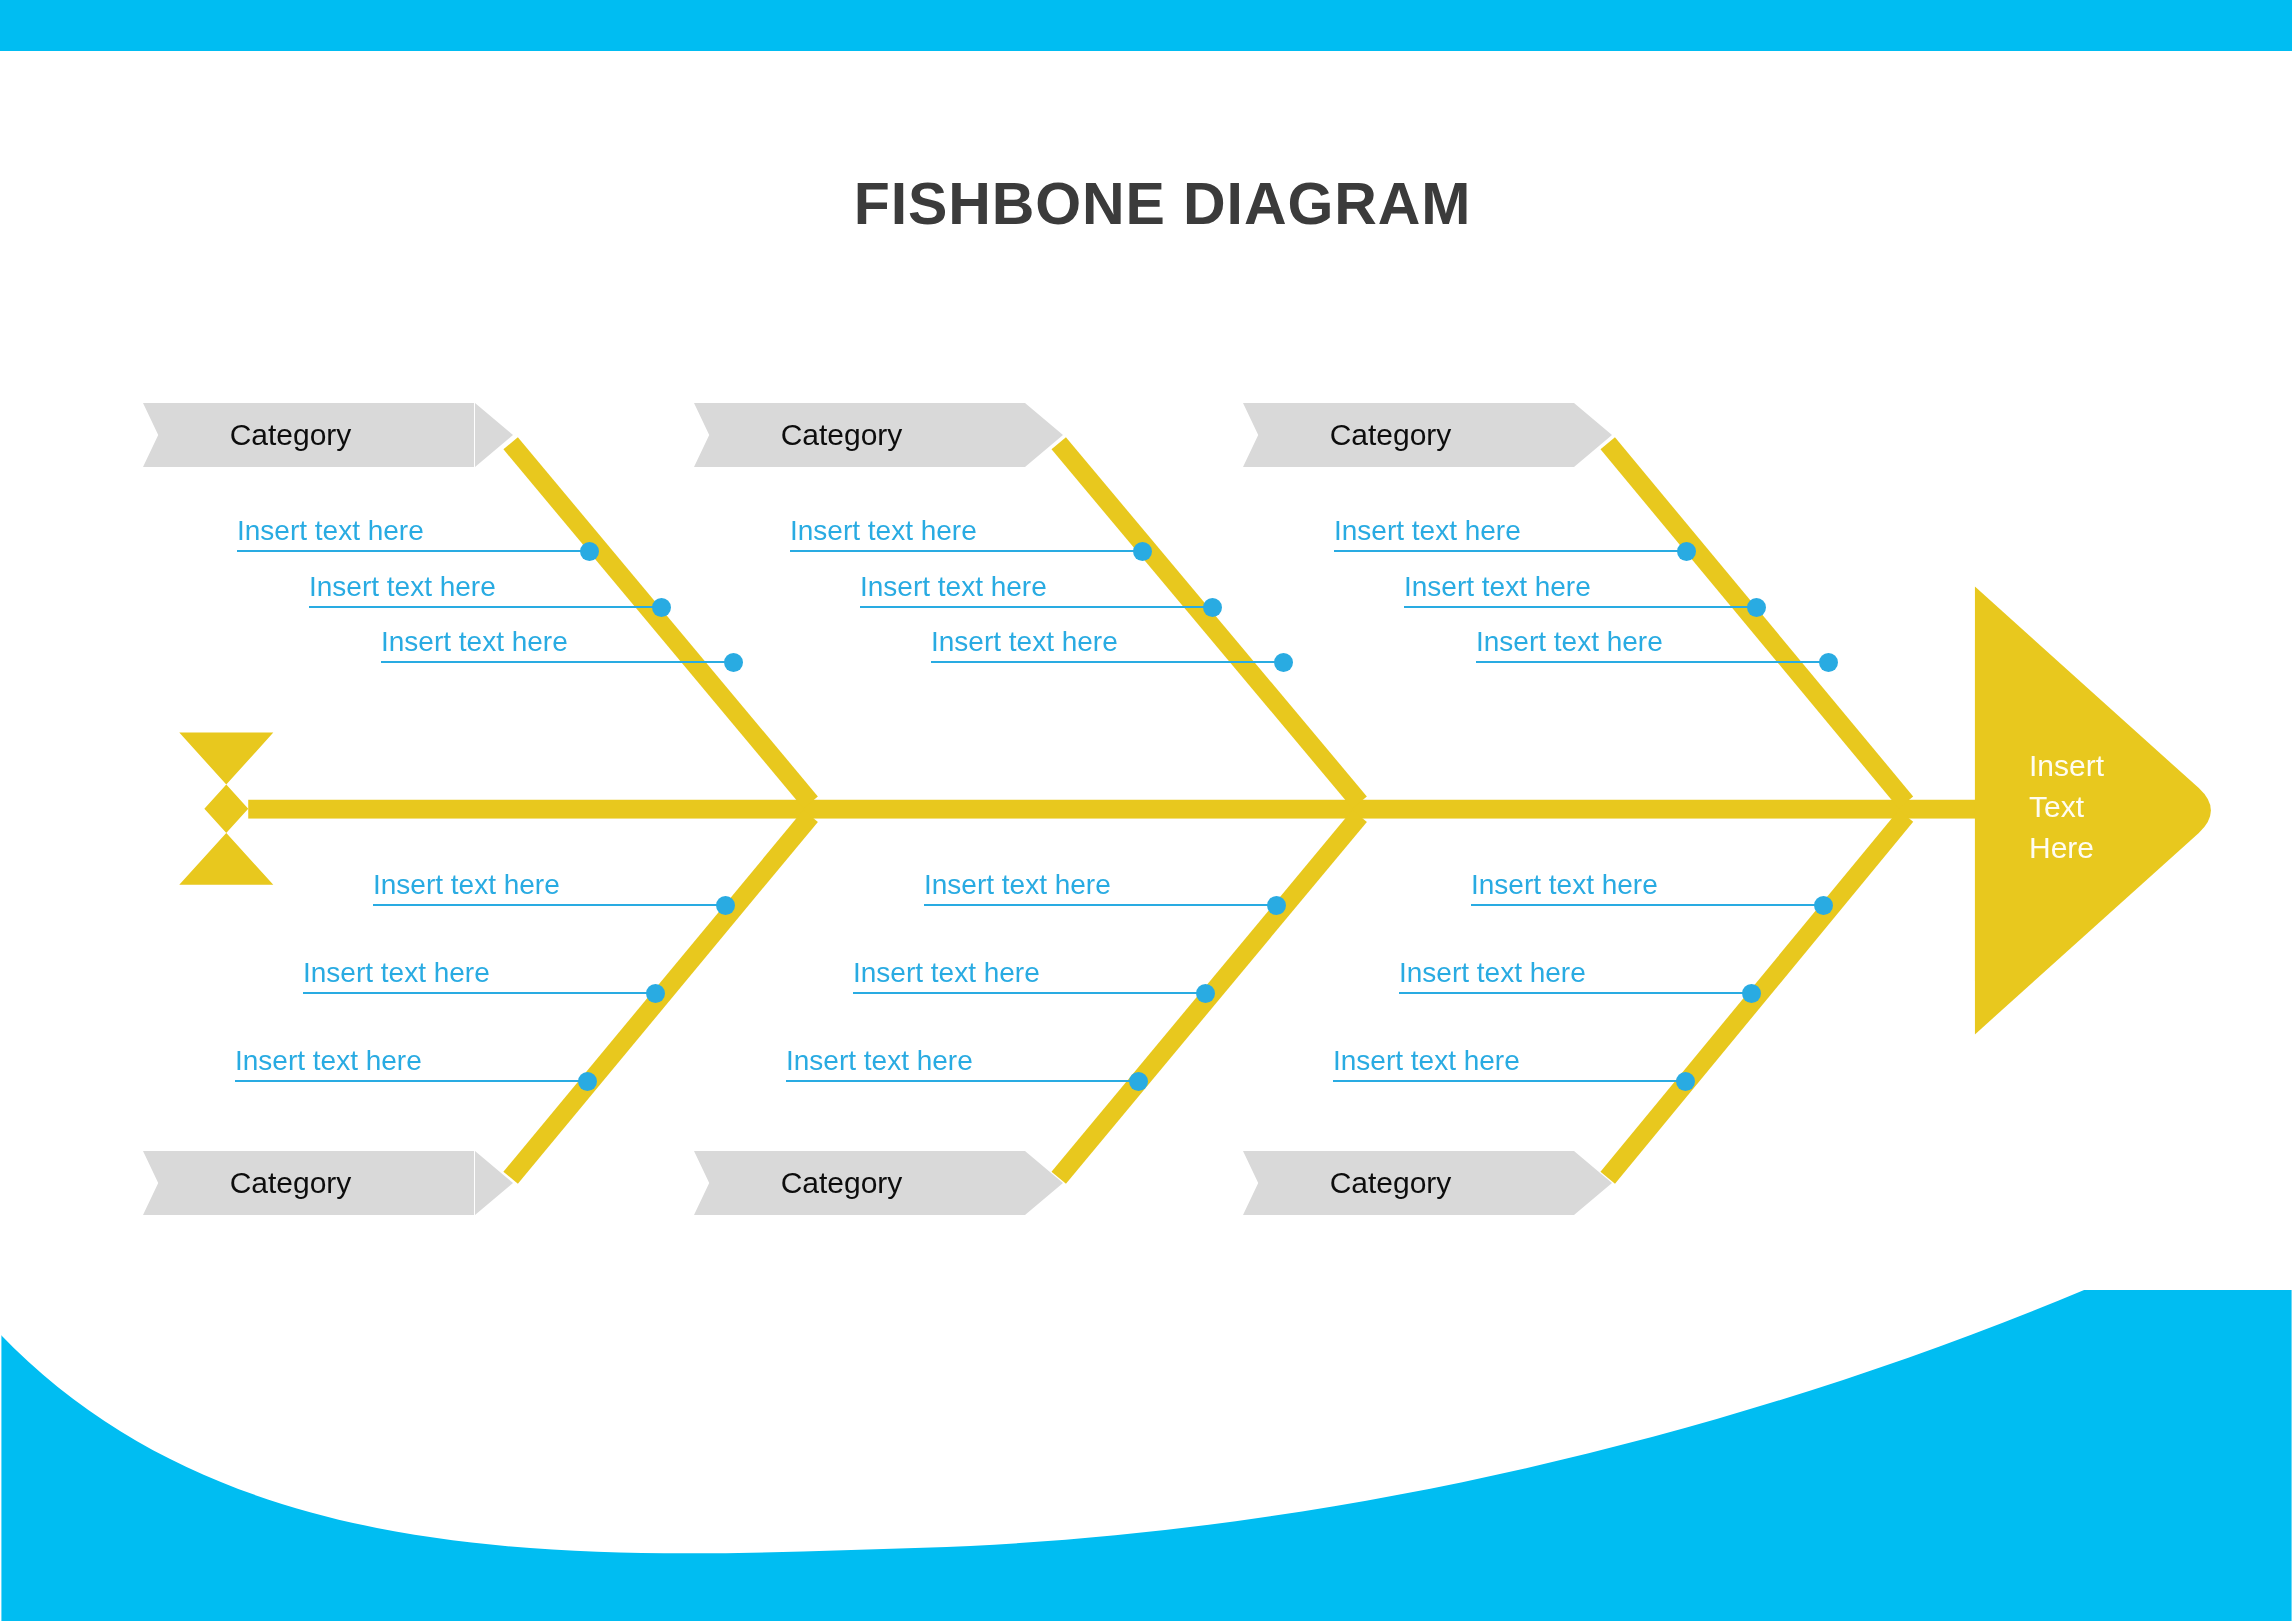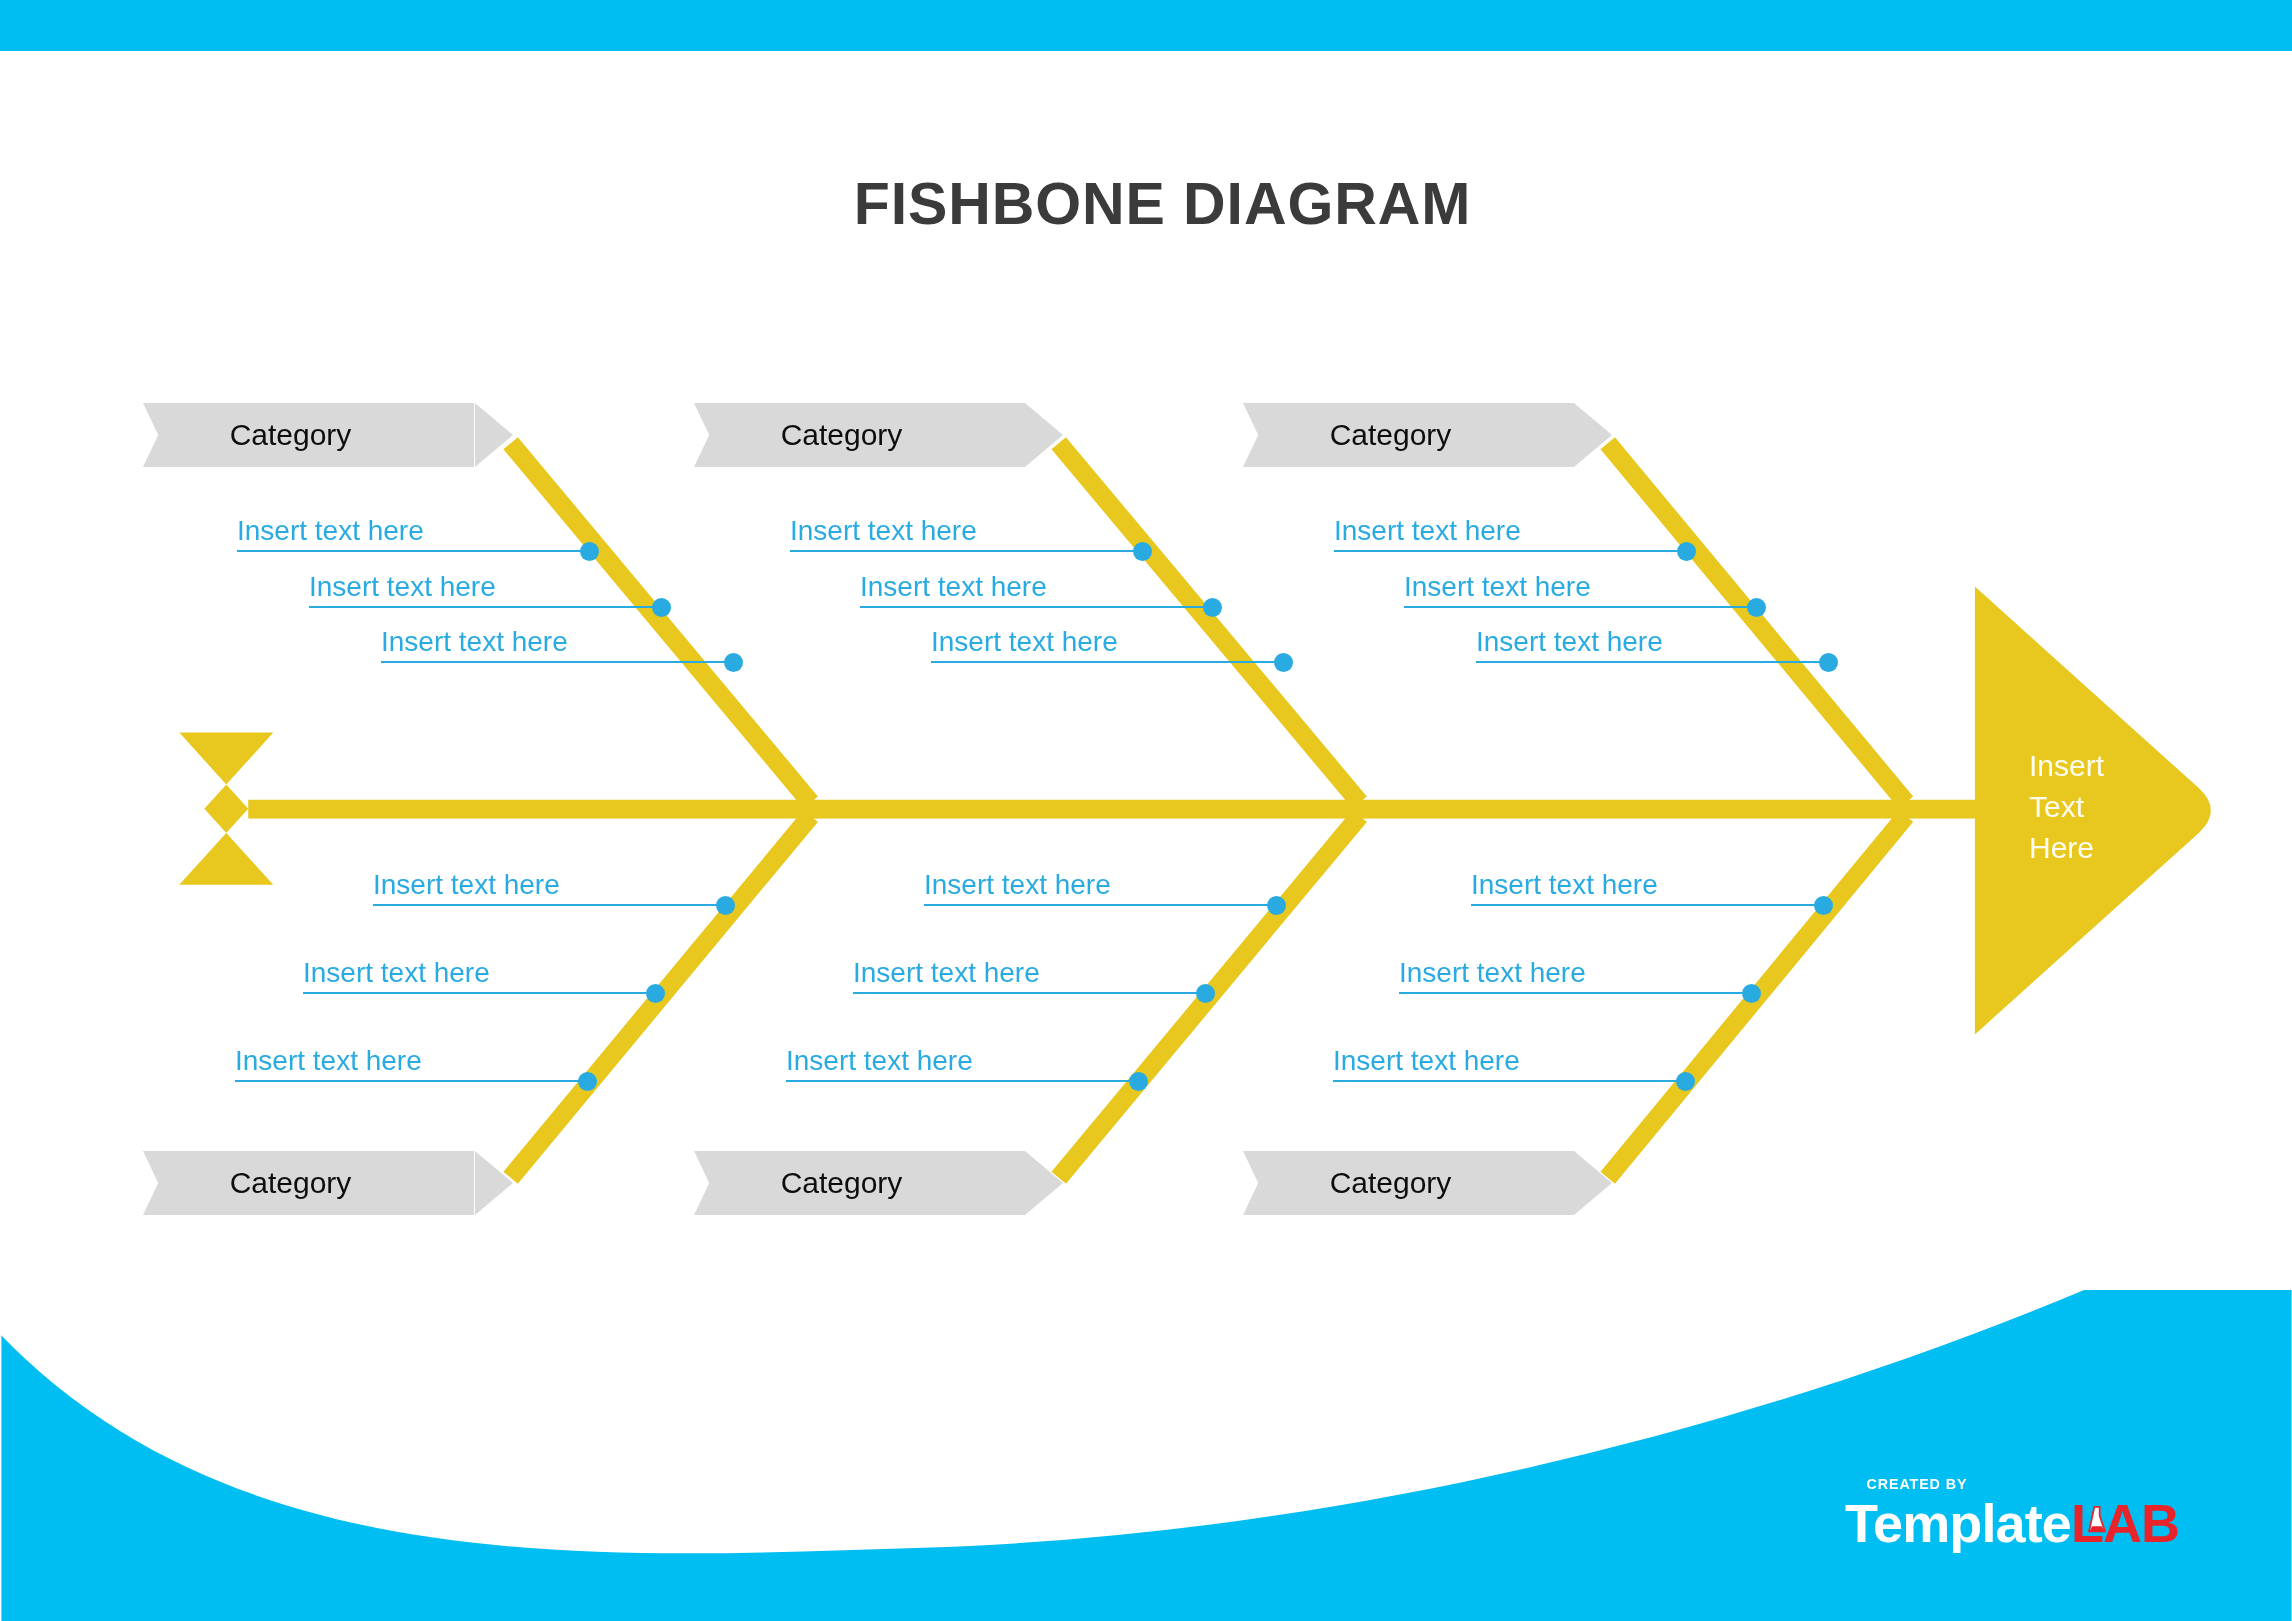--- a/index.html
+++ b/index.html
@@ -332,25 +332,15 @@
   <div class="row" style="left:1333px; top:1036px; width:358px;">
     <span class="row-text">Insert text here</span>
     <span class="row-line" style="width:352px;"></span>
     <span class="row-dot" style="left:343px;"></span>
   </div>
 
   <div class="head-text" style="left:2013px; top:745px;">Insert
 Text
 Here</div>
 
-  <div class="logo">
-    <div class="logo-created">CREATED BY</div>
-    <div class="logo-main">
-      <span class="logo-template">Template</span><span class="logo-lab">LAB</span>
-    </div>
-    <svg class="flask" viewBox="0 0 20 34" xmlns="http://www.w3.org/2000/svg">
-      <path d="M7 2 L13 2 L13 12 L19 30 L1 30 Z" fill="#ffffff" stroke="#e8232a" stroke-width="2"></path>
-      <path d="M4.5 24 L15.5 24 L18.5 30 L1.5 30 Z" fill="#e8232a"></path>
-    </svg>
-  </div>
 
 </div>
 
 
 </body></html>

